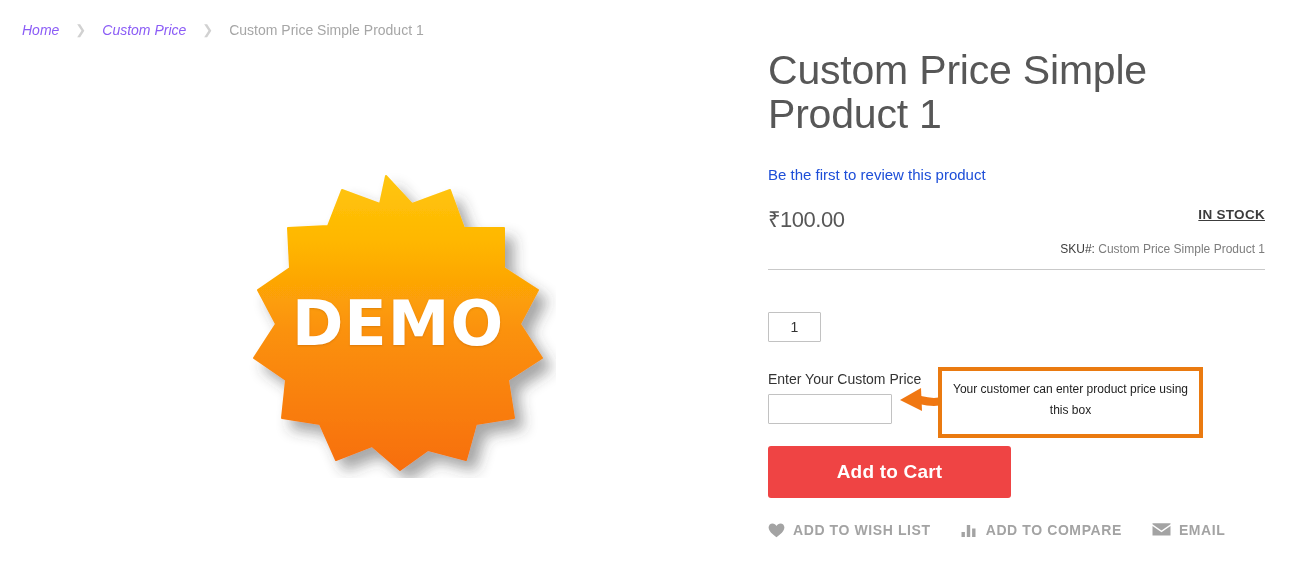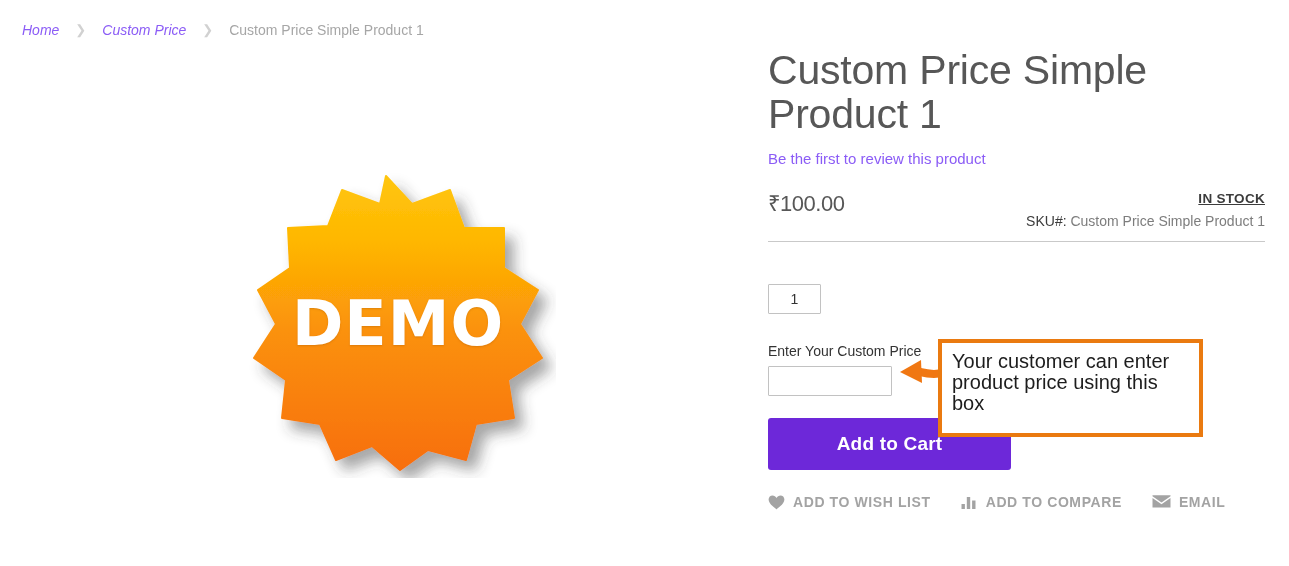--- a/index.html
+++ b/index.html
@@ -96,24 +96,24 @@
   .product-title {
     margin: 0;
     font-size: 41px;
     line-height: 44px;
     font-weight: 300;
     color: #575757;
     letter-spacing: -0.2px;
   }
   .reviews-link {
     display: inline-block;
-    margin-top: 14px;
+    margin-top: 30px;
     font-size: 15px;
     line-height: 18px;
-    color: #8b5cf6;
+    color: #1d4ed8;
     text-decoration: none;
   }
 
   .price-row {
     margin-top: 16px;
     display: flex;
     align-items: flex-start;
     justify-content: space-between;
   }
   .price {
@@ -129,22 +129,22 @@
   }
   .stock-status {
     font-size: 13.5px;
     font-weight: bold;
     color: #3c3c3c;
     letter-spacing: 0.3px;
     line-height: 18px;
     text-decoration: underline;
   }
   .sku {
-    margin-top: 4px;
-    font-size: 14px;
+    margin-top: 16px;
+    font-size: 12px;
     line-height: 18px;
     color: #7d7d7d;
     text-align: right;
   }
   .sku .sku-label {
     color: #3c3c3c;
   }
   .divider {
     margin-top: 11px;
     border-top: 1px solid #c9c9c9;
@@ -200,33 +200,33 @@
   }
   .annotation-arrow svg { display: block; }
   .annotation-box {
     position: absolute;
     left: 170px;
     top: -3px;
     width: 265px;
     box-sizing: border-box;
     border: 4px solid #ea7a10;
     background: #ffffff;
-    padding: 8px 10px 19px;
-    text-align: left;
-    font-size: 20px;
+    padding: 8px 10px 13px;
+    text-align: center;
+    font-size: 12px;
     line-height: 21px;
     color: #1d1d1d;
   }
 
   
   .add-to-cart {
     margin-top: 22px;
     width: 243px;
     height: 52px;
-    background: #6d28d9;
+    background: #ef4444;
     border: none;
     border-radius: 3px;
     color: #ffffff;
     font-family: "Liberation Sans", sans-serif;
     font-size: 19px;
     font-weight: bold;
     cursor: pointer;
     letter-spacing: 0.2px;
   }
 

